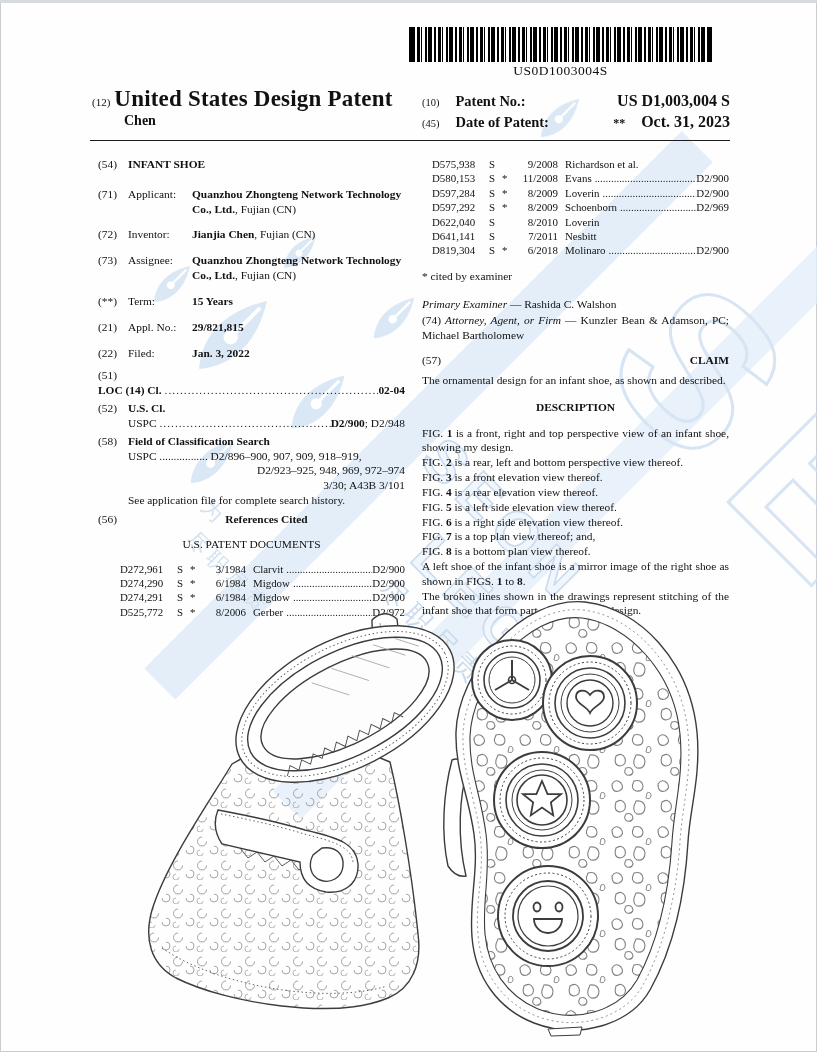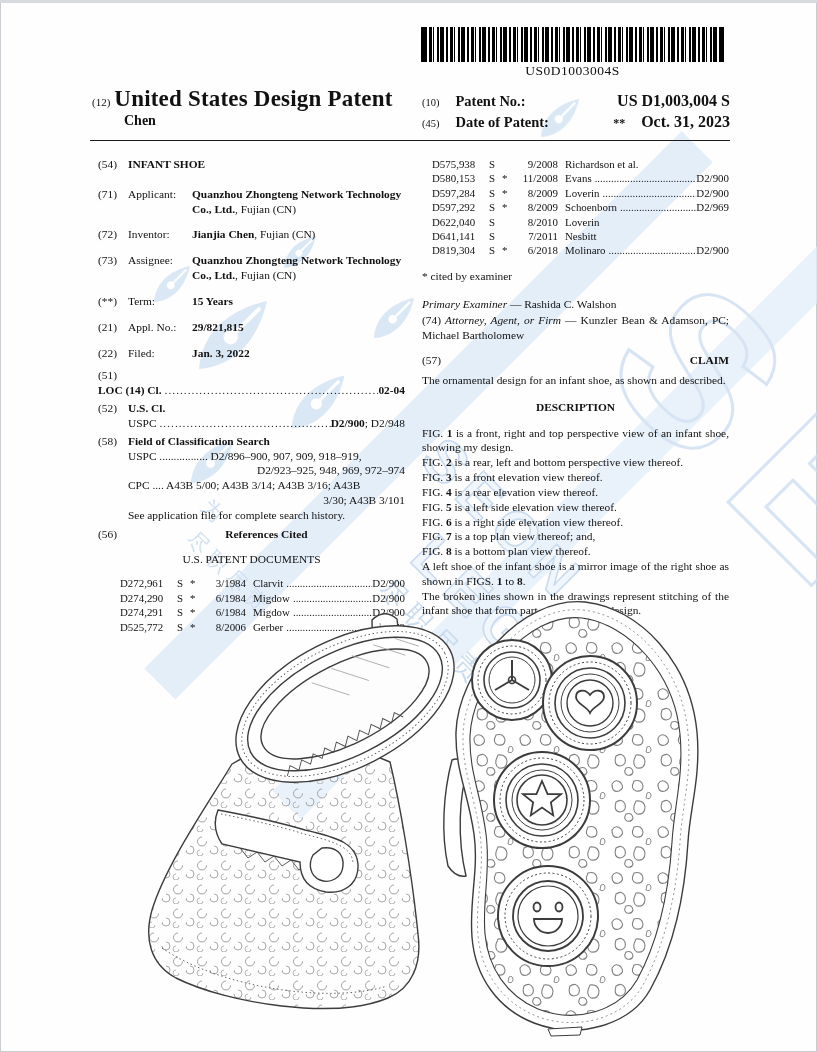--- a/index.html
+++ b/index.html
@@ -5,21 +5,21 @@
   html,body{margin:0;padding:0;background:#9aa0a6;}
   .page{position:relative;width:817px;height:1052px;background:#fefefe;overflow:hidden;
         font-family:"Liberation Serif","DejaVu Serif",serif;color:#111;
         box-shadow:inset 0 0 0 1px #c9ccd1;}
   .page::before{content:"";position:absolute;left:0;top:0;width:100%;height:3px;background:#d7dbe0;}
 
   
   .wm{position:absolute;inset:0;z-index:0;pointer-events:none;opacity:.85;}
 
   
-  .barcode{position:absolute;left:421px;top:27px;width:303px;z-index:1;text-align:center;}
+  .barcode{position:absolute;left:409px;top:27px;width:303px;z-index:1;text-align:center;}
   .bars{height:35px;background:repeating-linear-gradient(90deg,
         #000 0 2px,#fff 2px 4px,#000 4px 7px,#fff 7px 8px,#000 8px 9px,#fff 9px 12px,
         #000 12px 14px,#fff 14px 15px,#000 15px 19px,#fff 19px 21px);
         border-left:4px solid #000;border-right:4px solid #000;}
   .bars-label{font-size:13.5px;letter-spacing:.5px;margin-top:1px;}
 
   
   .hdr{position:absolute;left:92px;top:86px;width:638px;z-index:1;display:flex;}
   .hdr-left{width:330px;}
   .hdr-title-row{display:flex;align-items:flex-start;}
@@ -188,21 +188,20 @@
           </div>
     </div>
     <div class="f tight" style="display:block">
       <div style="display:flex">
             <span class="fnum">(58)</span>
         <b>Field of Classification Search</b>
           </div>
       <div>
             <div class="search-line" style="text-align: left;">USPC ................. D2/896–900, 907, 909, 918–919,</div>
             <div class="search-line" style="text-align: right;">D2/923–925, 948, 969, 972–974</div>
-            <div class="search-line" style="text-align: left;">CPC .... A43B 5/00; A43B 3/14; A43B 3/16; A43B</div>
             <div class="search-line" style="text-align: right;">3/30; A43B 3/101</div>
             <div class="search-line" style="text-align: left;">See application file for complete search history.</div>
           </div>
     </div>
     <div class="f56row">
       <span class="fnum">(56)</span>
       <span style="flex:1;text-align:center;font-weight:bold">References Cited</span>
     </div>
     <div class="refs-sub">U.S. PATENT DOCUMENTS</div>
     <div class="ref-rows-left">

